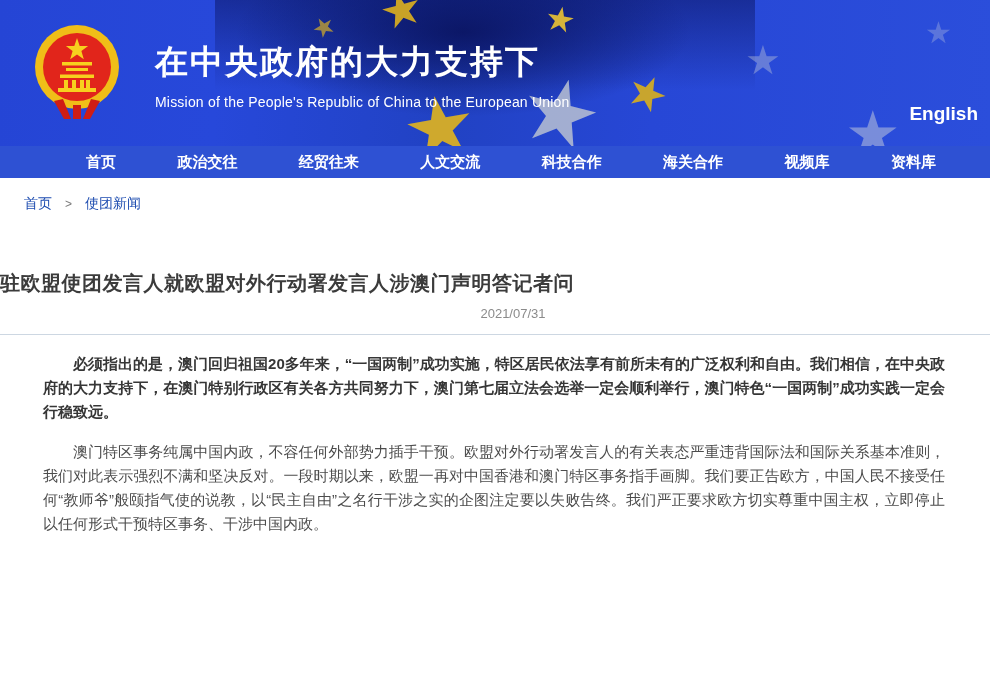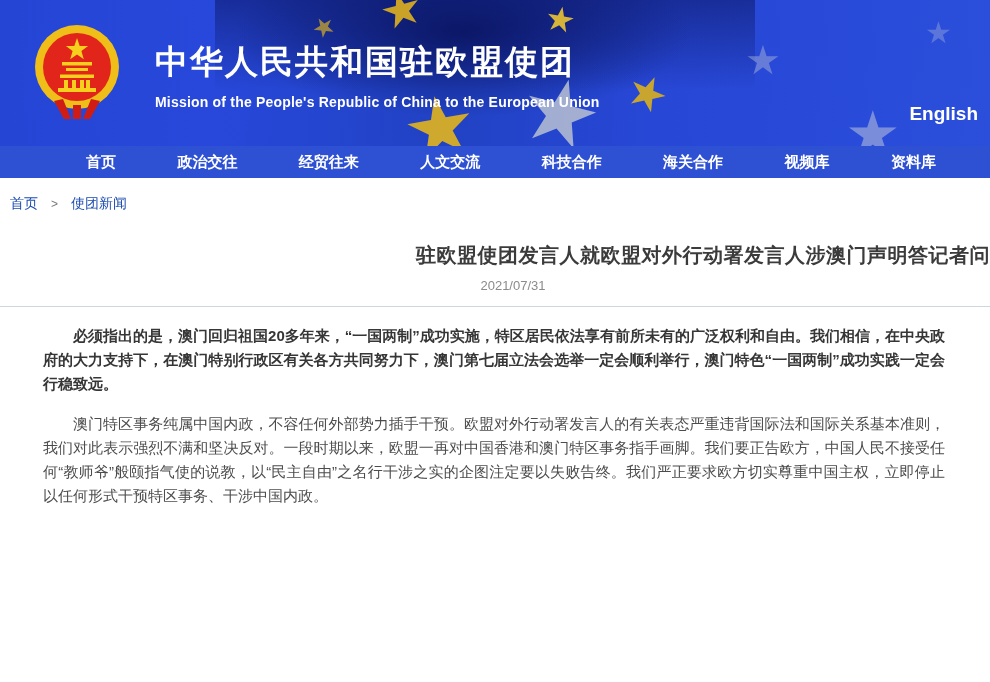--- a/index.html
+++ b/index.html
@@ -20,38 +20,38 @@
   .s3 { left:403px; top:86px;  font-size:82px; color:#cfa92d; transform:rotate(-10deg); }
   .s4 { left:520px; top:68px;  font-size:90px; color:#b9c1d2; transform:rotate(14deg); opacity:.85; }
   .s5 { left:627px; top:70px;  font-size:46px; color:#c8a52e; transform:rotate(24deg); }
   .s6 { left:745px; top:40px;  font-size:40px; color:#c3cad8; opacity:.40; }
   .s7 { left:845px; top:103px; font-size:62px; color:#c8cedc; opacity:.50; }
   .s8 { left:925px; top:18px;  font-size:30px; color:#cdd3df; opacity:.30; }
   .s9 { left:312px; top:14px;  font-size:26px; color:#c9a52e; transform:rotate(-30deg); opacity:.75; }
   .emblem { position:absolute; left:34px; top:22px; }
   .titles { position:absolute; left:155px; top:40px; color:#fff; }
   .site-title-zh { font-size:33px; font-weight:bold; letter-spacing:2px; }
-  .site-title-en { font-size:14px; margin-top:9px; letter-spacing:.2px;font-weight:bold; }
+  .site-title-en { font-size:14px; margin-top:9px; letter-spacing:.2px; }
   .english-link { position:absolute; right:12px; top:103px; color:#fff;
     font-size:19px; font-weight:bold; text-decoration:none; cursor:pointer; }
 
   
   .navbar { height:32px; background:#2e51d3; display:flex; align-items:center;
     justify-content:space-between; padding:0 54px 0 86px; }
   .nav-item { color:#fff; font-size:15px; font-weight:bold; text-decoration:none;
     cursor:pointer; white-space:nowrap; }
 
   
-  .breadcrumb { padding:17px 0 0 10px; height:36px; font-size:14px; }
+  .breadcrumb { padding:17px 0 0 24px; height:36px; font-size:14px; }
   .breadcrumb a { color:#1d4cb0; text-decoration:none; cursor:pointer; }
   .breadcrumb .sep { color:#7a7a7a; margin:0 13px; font-size:12px; }
 
   
-  .article-title { text-align:right; font-size:20px; font-weight:bold;
-    color:#3b3b3b; margin-top:28px; letter-spacing:.5px;padding-left:25px; }
+  .article-title { text-align:left; font-size:20px; font-weight:bold;
+    color:#3b3b3b; margin-top:56px; letter-spacing:.5px; }
   .article-date { text-align:center; font-size:13px; color:#8b8b8b; margin-top:9px;margin-left:36px; }
   .title-divider { border:none; border-top:1px solid #cdd7e2; margin-top:13px; }
   .article-body { padding:17px 45px 0 43px; font-size:15px; color:#4c4c4c; }
   .article-body p { line-height:24px; text-indent:2em; margin-bottom:16px;
     text-align:justify; }
   .article-body p:first-of-type { font-weight:bold; color:#363636; }
 </style>
 </head>
 <body>
 
@@ -82,21 +82,21 @@
         <rect x="46" y="58" width="4" height="8" fill="#f7d01e"></rect>
         <rect x="52" y="58" width="4" height="8" fill="#f7d01e"></rect>
         <rect x="24" y="66" width="38" height="4" fill="#f7d01e"></rect>
         <path d="M20 79 L30 97 L37 97 L29 77 Z" fill="#cf1d15"></path>
         <path d="M66 79 L56 97 L49 97 L57 77 Z" fill="#cf1d15"></path>
         <rect x="39" y="83" width="8" height="14" fill="#cf1d15"></rect>
       </svg>
     </div>
 
     <div class="titles">
-      <div class="site-title-zh">中华人民共和国驻欧盟使团</div>
+      <div class="site-title-zh">在中央政府的大力支持下</div>
       <div class="site-title-en">Mission of the People's Republic of China to the European Union</div>
     </div>
 
     <a class="english-link">English</a>
   </header>
 
   <nav class="navbar">
     <a class="nav-item">首页</a>
       <a class="nav-item">政治交往</a>
       <a class="nav-item">经贸往来</a>

